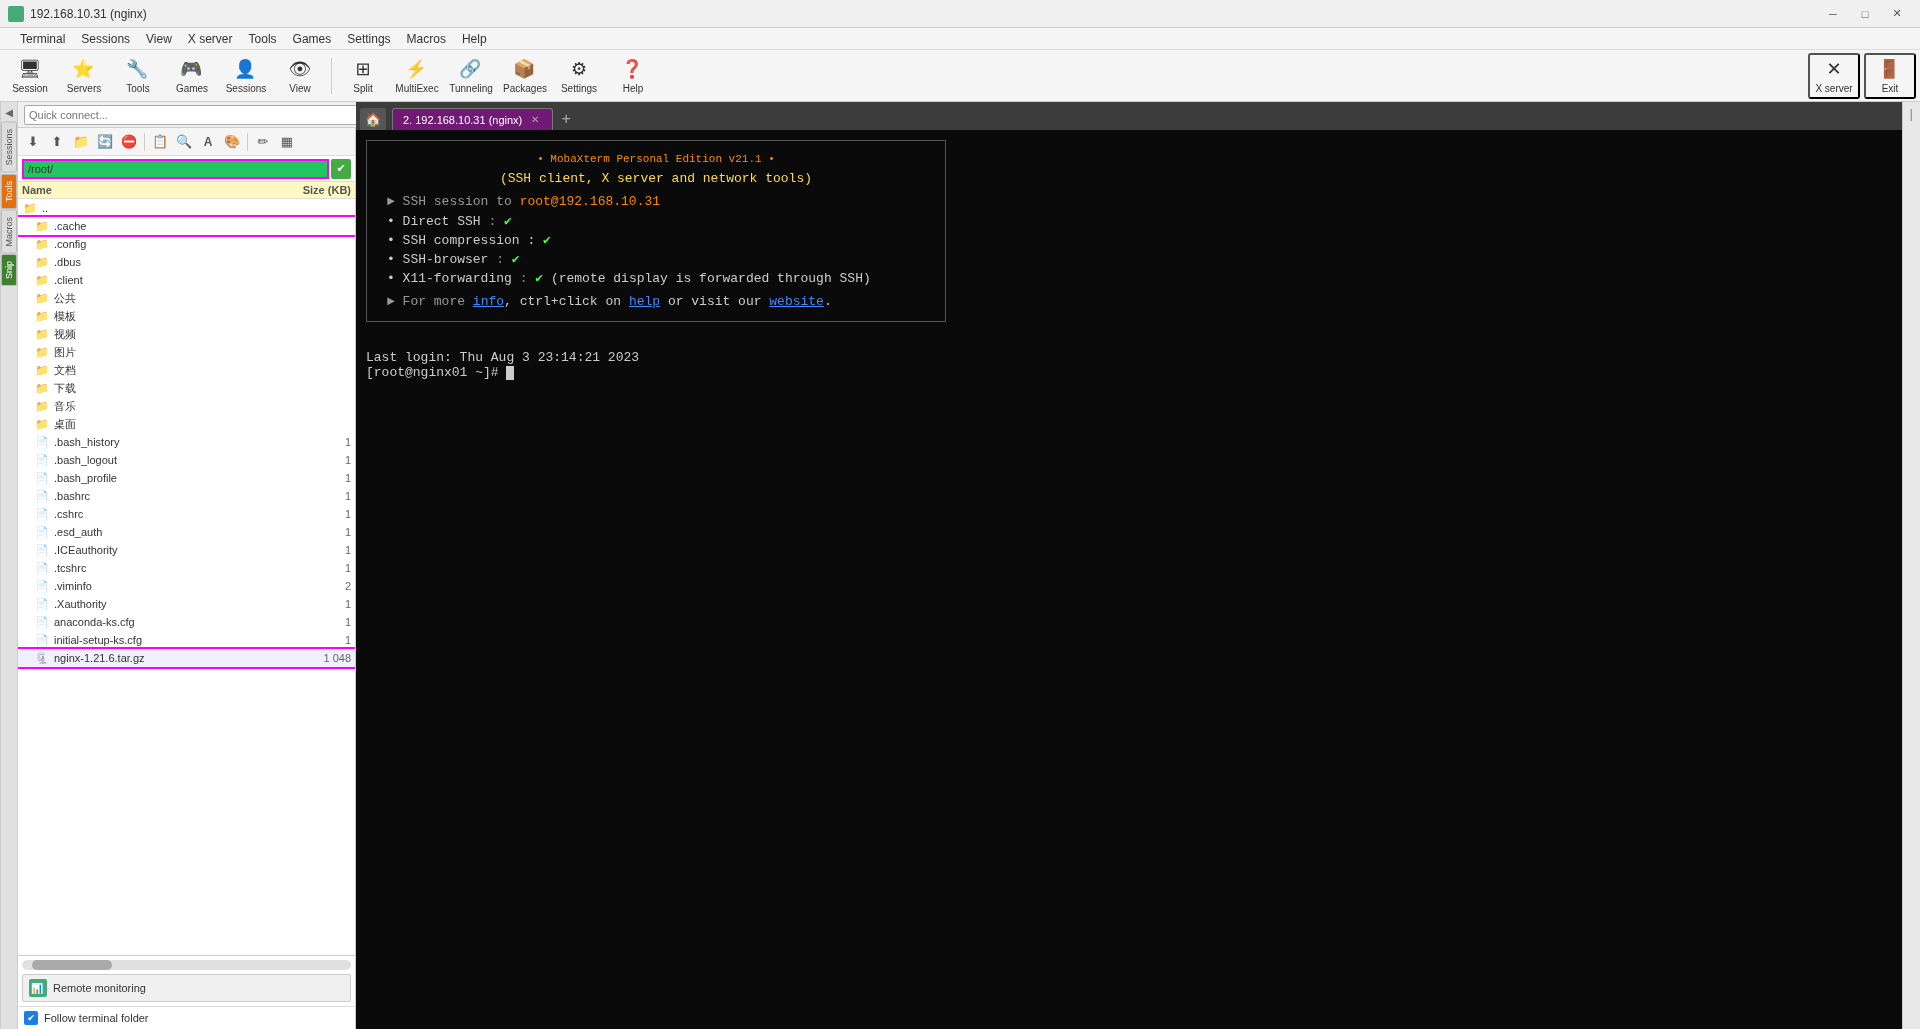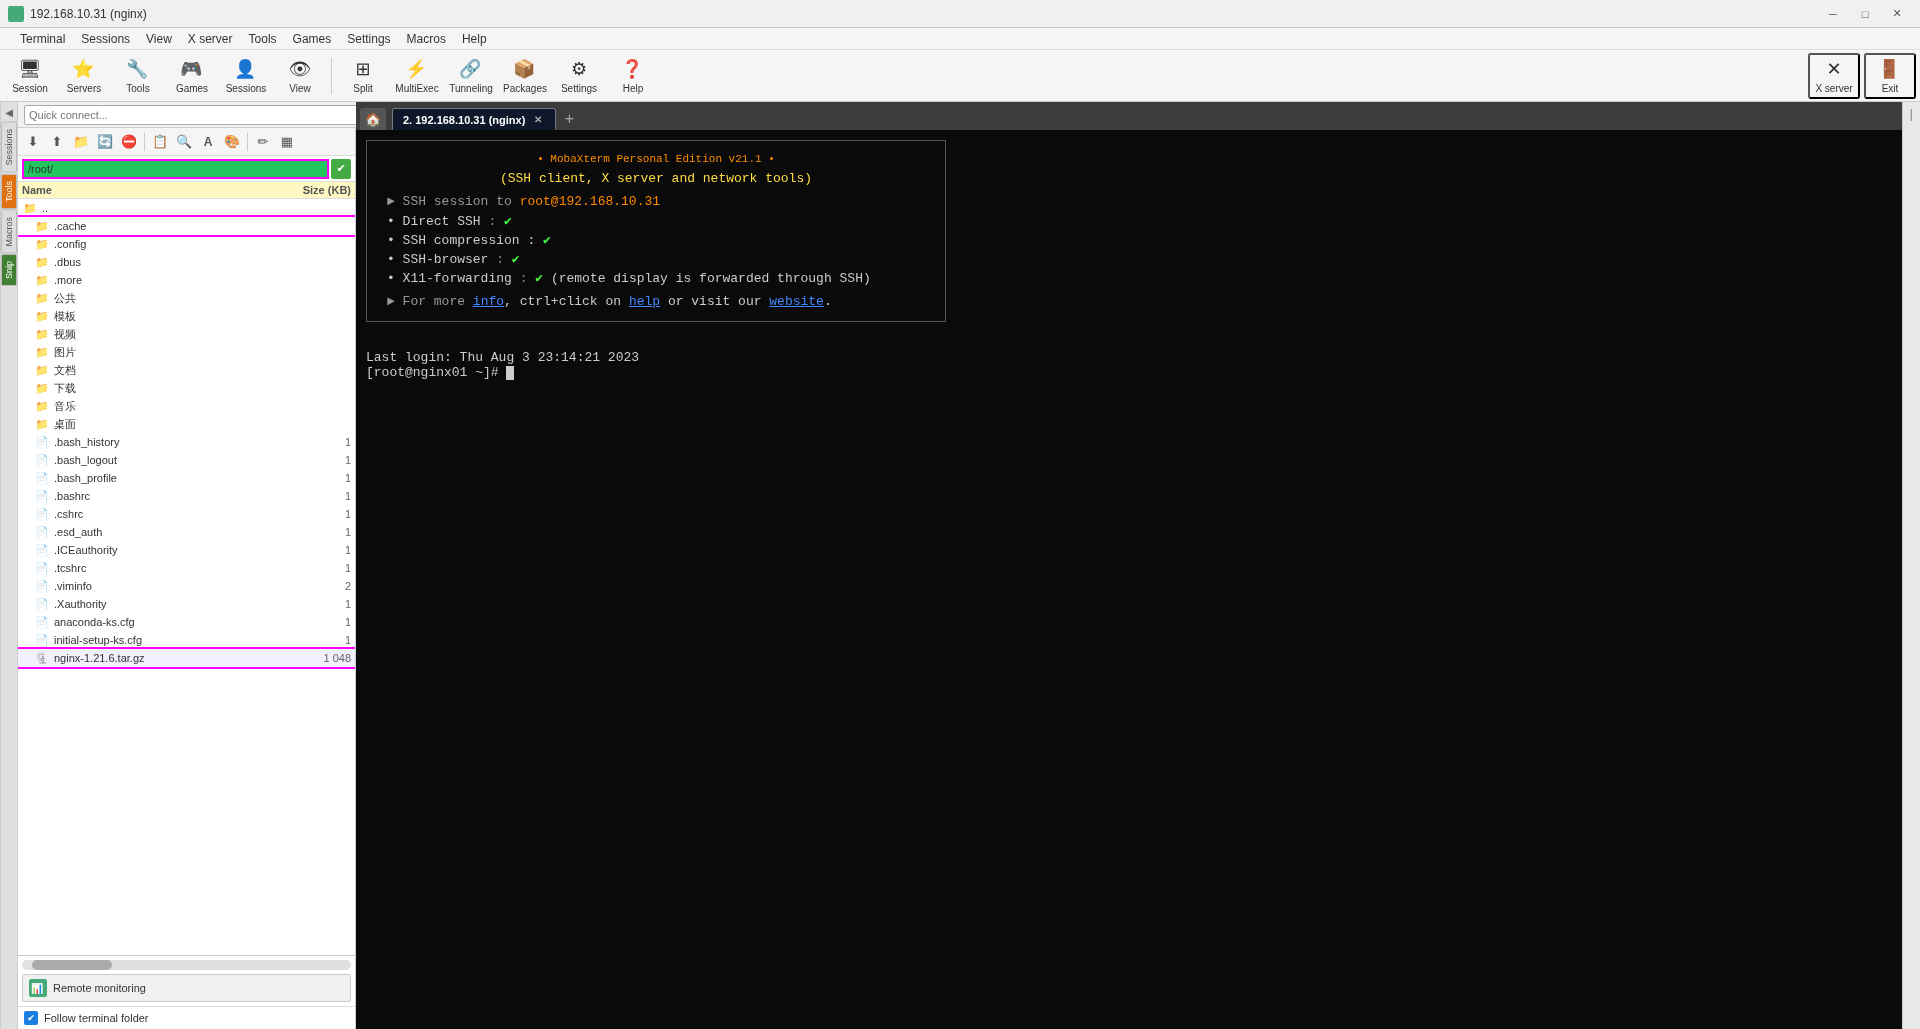--- a/index.html
+++ b/index.html
@@ -222,21 +222,21 @@
       display: flex;
       align-items: center;
       gap: 6px;
       cursor: pointer;
       border-radius: 3px 3px 0 0;
       font-size: 11px;
       color: #ccc;
       border: 1px solid #555;
       border-bottom: none;
     }
-    .tab.active { background: #0f172a; color: #fff; border-color: #777; font-weight: bold; }
+    .tab.active { background: #701a75; color: #fff; border-color: #777; }
     .tab-close { width: 14px; height: 14px; display: flex; align-items: center; justify-content: center; border-radius: 50%; font-size: 10px; color: #aaa; }
     .tab-new { width: 22px; height: 22px; display: flex; align-items: center; justify-content: center; color: #aaa; cursor: pointer; font-size: 16px; }
 
     
     .terminal-content {
       flex: 1;
       background: #0a0a0a;
       padding: 10px;
       font-family: 'Courier New', Consolas, monospace;
       font-size: 13px;
@@ -453,21 +453,21 @@
         <span class="file-name">.config</span>
         <span class="file-size"></span>
       </div>
       <div class="file-item file-indent">
         <div class="file-icon folder-icon">📁</div>
         <span class="file-name">.dbus</span>
         <span class="file-size"></span>
       </div>
       <div class="file-item file-indent">
         <div class="file-icon folder-icon">📁</div>
-        <span class="file-name">.more</span>
+        <span class="file-name">.client</span>
         <span class="file-size"></span>
       </div>
       <div class="file-item file-indent">
         <div class="file-icon folder-icon">📁</div>
         <span class="file-name">公共</span>
         <span class="file-size"></span>
       </div>
       <div class="file-item file-indent">
         <div class="file-icon folder-icon">📁</div>
         <span class="file-name">模板</span>

